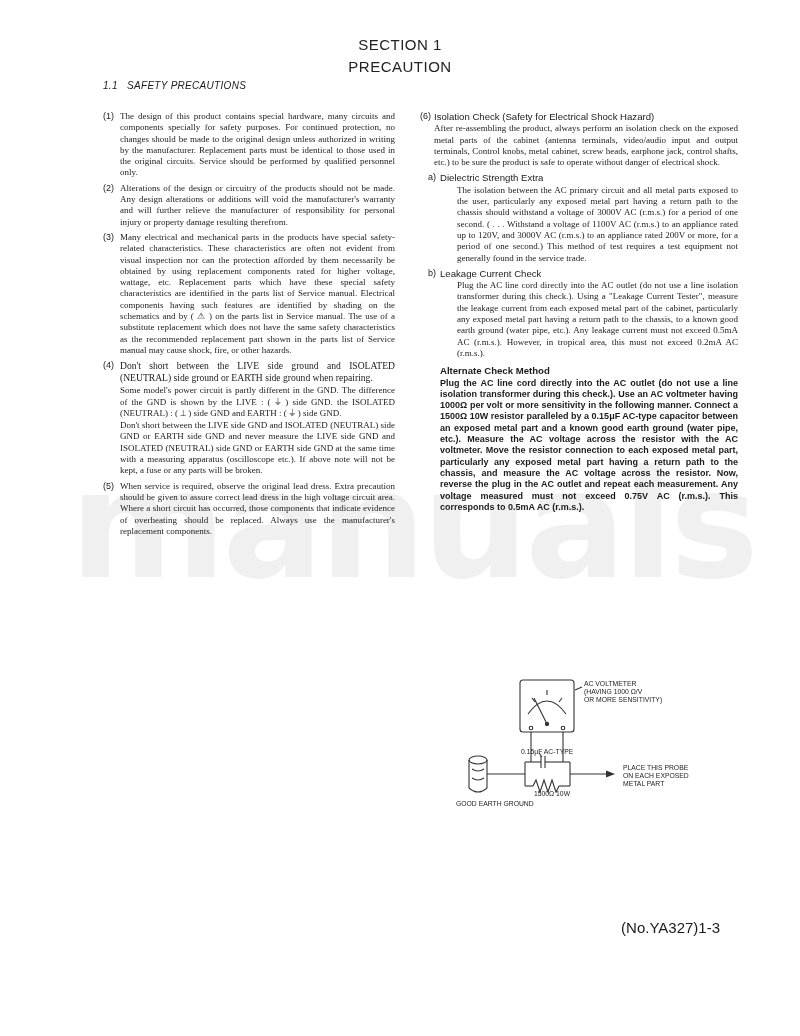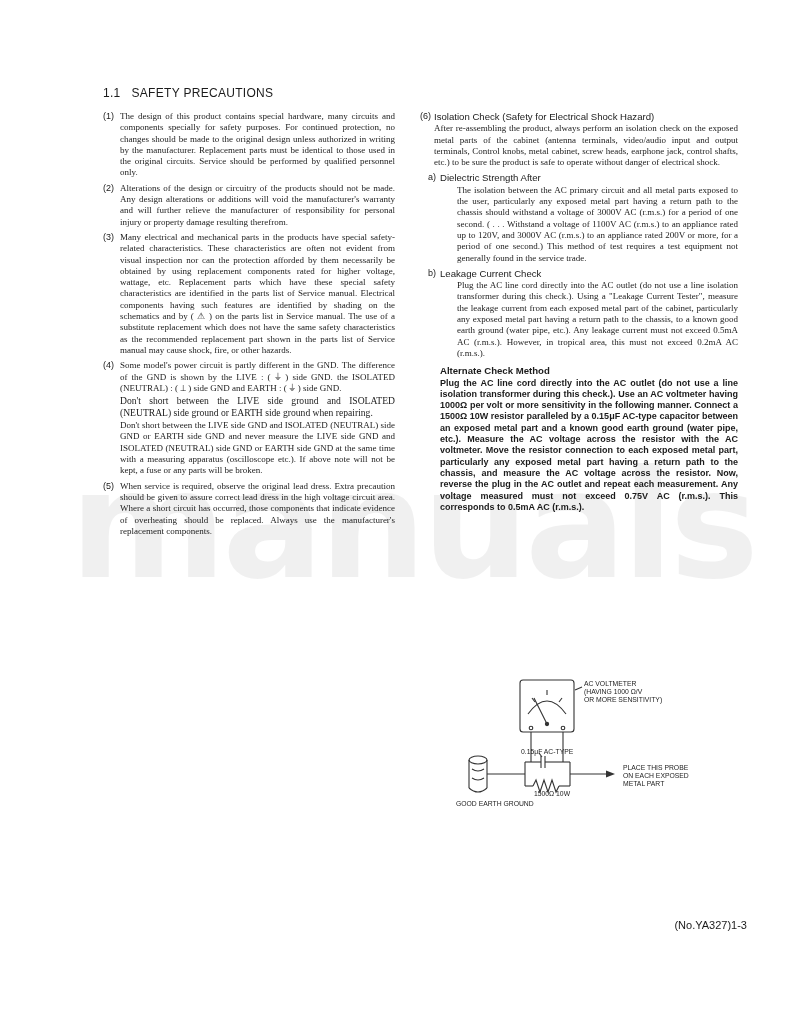--- a/index.html
+++ b/index.html
@@ -14,22 +14,22 @@
     font-family:"DejaVu Sans", sans-serif; font-weight:bold;
     font-size:150px; letter-spacing:-4px; color:#000; opacity:0.055;
     user-select:none; pointer-events:none;
   }
   .doc-title {
     position:absolute; top:34px; left:0; width:100%; z-index:1;
     text-align:center; font-size:15px; line-height:22px; color:#222;
     letter-spacing:0.5px;
   }
   .section-heading {
-    position:absolute; top:86px; left:103px; z-index:1;
-    font-size:12px; letter-spacing:0.3px; white-space:pre;
+    position:absolute; top:80px; left:103px; z-index:1;
+    font-size:10px; letter-spacing:0.3px; white-space:pre;font-style:italic;
   }
   .col { position:absolute; top:111px; z-index:1; font-size:9px; line-height:11.3px; }
   .col-left  { left:103px; width:292px; }
   .col-right { left:420px; width:318px; }
   .item { display:flex; margin-bottom:3px; }
   .item .num { flex:none; width:17px; }
   .item .body { flex:1; text-align:justify;font-family:Liberation Serif, serif; }
   .para { margin-bottom:1px; }
   .p-main4 { font-size:9.6px; line-height:12px; }
   .head-row { display:flex; margin-bottom:1px; }
@@ -49,30 +49,34 @@
   .dlabel {
     position:absolute; font-size:6.8px; line-height:8.2px; color:#222;
     white-space:pre-line;
   }
   .lbl-voltmeter { left:129px; top:6px; }
   .lbl-capacitor { left:66px;  top:74px; white-space:nowrap; }
   .lbl-resistor  { left:79px;  top:116px; white-space:nowrap; }
   .lbl-probe     { left:168px; top:90px; }
   .lbl-ground    { left:1px;   top:126px; white-space:nowrap; }
   .footer {
-    position:absolute; top:919px; right:53px; z-index:1; font-size:11px;
+    position:absolute; top:919px; right:80px; z-index:1; font-size:15px;
   }
 </style>
 </head>
 <body>
 
 <div class="page">
 
   <div class="watermark">manuals</div>
 
+  <div class="doc-title">
+    <div>SECTION 1</div>
+    <div>PRECAUTION</div>
+  </div>
 
   <div class="section-heading">1.1   SAFETY PRECAUTIONS</div>
 
   <div class="col col-left">
 
     <div class="item">
       <div class="num">(1)</div>
       <div class="body">
           <div class="para">The design of this product contains special hardware, many circuits and components specially for safety purposes. For continued protection, no changes should be made to the original design unless authorized in writing by the manufacturer. Replacement parts must be identical to those used in the original circuits. Service should be performed by qualified personnel only.</div>
         </div>
@@ -88,22 +92,22 @@
     <div class="item">
       <div class="num">(3)</div>
       <div class="body">
           <div class="para">Many electrical and mechanical parts in the products have special safety-related characteristics. These characteristics are often not evident from visual inspection nor can the protection afforded by them necessarily be obtained by using replacement components rated for higher voltage, wattage, etc. Replacement parts which have these special safety characteristics are identified in the parts list of Service manual. Electrical components having such features are identified by shading on the schematics and by ( ⚠ ) on the parts list in Service manual. The use of a substitute replacement which does not have the same safety characteristics as the recommended replacement part shown in the parts list of Service manual may cause shock, fire, or other hazards.</div>
         </div>
     </div>
 
     <div class="item">
       <div class="num">(4)</div>
       <div class="body">
+        <div class="para p-main4">Don't short between the LIVE side ground and ISOLATED (NEUTRAL) side ground or EARTH side ground when repairing.</div>
         <div class="para">Some model's power circuit is partly different in the GND. The difference of the GND is shown by the LIVE : ( ⏚ ) side GND. the ISOLATED (NEUTRAL) : ( ⊥ ) side GND and EARTH : ( ⏚ ) side GND.</div>
-        <div class="para p-main4">Don't short between the LIVE side ground and ISOLATED (NEUTRAL) side ground or EARTH side ground when repairing.</div>
         <div class="para">Don't short between the LIVE side GND and ISOLATED (NEUTRAL) side GND or EARTH side GND and never measure the LIVE side GND and ISOLATED (NEUTRAL) side GND or EARTH side GND at the same time with a measuring apparatus (oscilloscope etc.). If above note will not be kept, a fuse or any parts will be broken.</div>
       </div>
     </div>
 
     <div class="item">
       <div class="num">(5)</div>
       <div class="body">
           <div class="para">When service is required, observe the original lead dress. Extra precaution should be given to assure correct lead dress in the high voltage circuit area. Where a short circuit has occurred, those components that indicate evidence of overheating should be replaced. Always use the manufacturer's replacement components.</div>
         </div>
     </div>
@@ -116,21 +120,21 @@
       <div class="head-row">
         <div class="num">(6)</div>
         <div class="hd">Isolation Check (Safety for Electrical Shock Hazard)</div>
       </div>
       <div class="indent-body">After re-assembling the product, always perform an isolation check on the exposed metal parts of the cabinet (antenna terminals, video/audio input and output terminals, Control knobs, metal cabinet, screw heads, earphone jack, control shafts, etc.) to be sure the product is safe to operate without danger of electrical shock.</div>
     </div>
 
     <div class="sub">
       <div class="head-row">
         <div class="num">a)</div>
-        <div class="hd">Dielectric Strength After</div>
+        <div class="hd">Dielectric Strength Extra</div>
       </div>
       <div class="indent-body">The isolation between the AC primary circuit and all metal parts exposed to the user, particularly any exposed metal part having a return path to the chassis should withstand a voltage of 3000V AC (r.m.s.) for a period of one second. ( . . . Withstand a voltage of 1100V AC (r.m.s.) to an appliance rated up to 120V, and 3000V AC (r.m.s.) to an appliance rated 200V or more, for a period of one second.) This method of test requires a test equipment not generally found in the service trade.</div>
     </div>
 
     <div class="sub">
       <div class="head-row">
         <div class="num">b)</div>
         <div class="hd">Leakage Current Check</div>
       </div>
       <div class="indent-body">Plug the AC line cord directly into the AC outlet (do not use a line isolation transformer during this check.). Using a "Leakage Current Tester", measure the leakage current from each exposed metal part of the cabinet, particularly any exposed metal part having a return path to the chassis, to a known good earth ground (water pipe, etc.). Any leakage current must not exceed 0.5mA AC (r.m.s.). However, in tropical area, this must not exceed 0.2mA AC (r.m.s.).</div>

